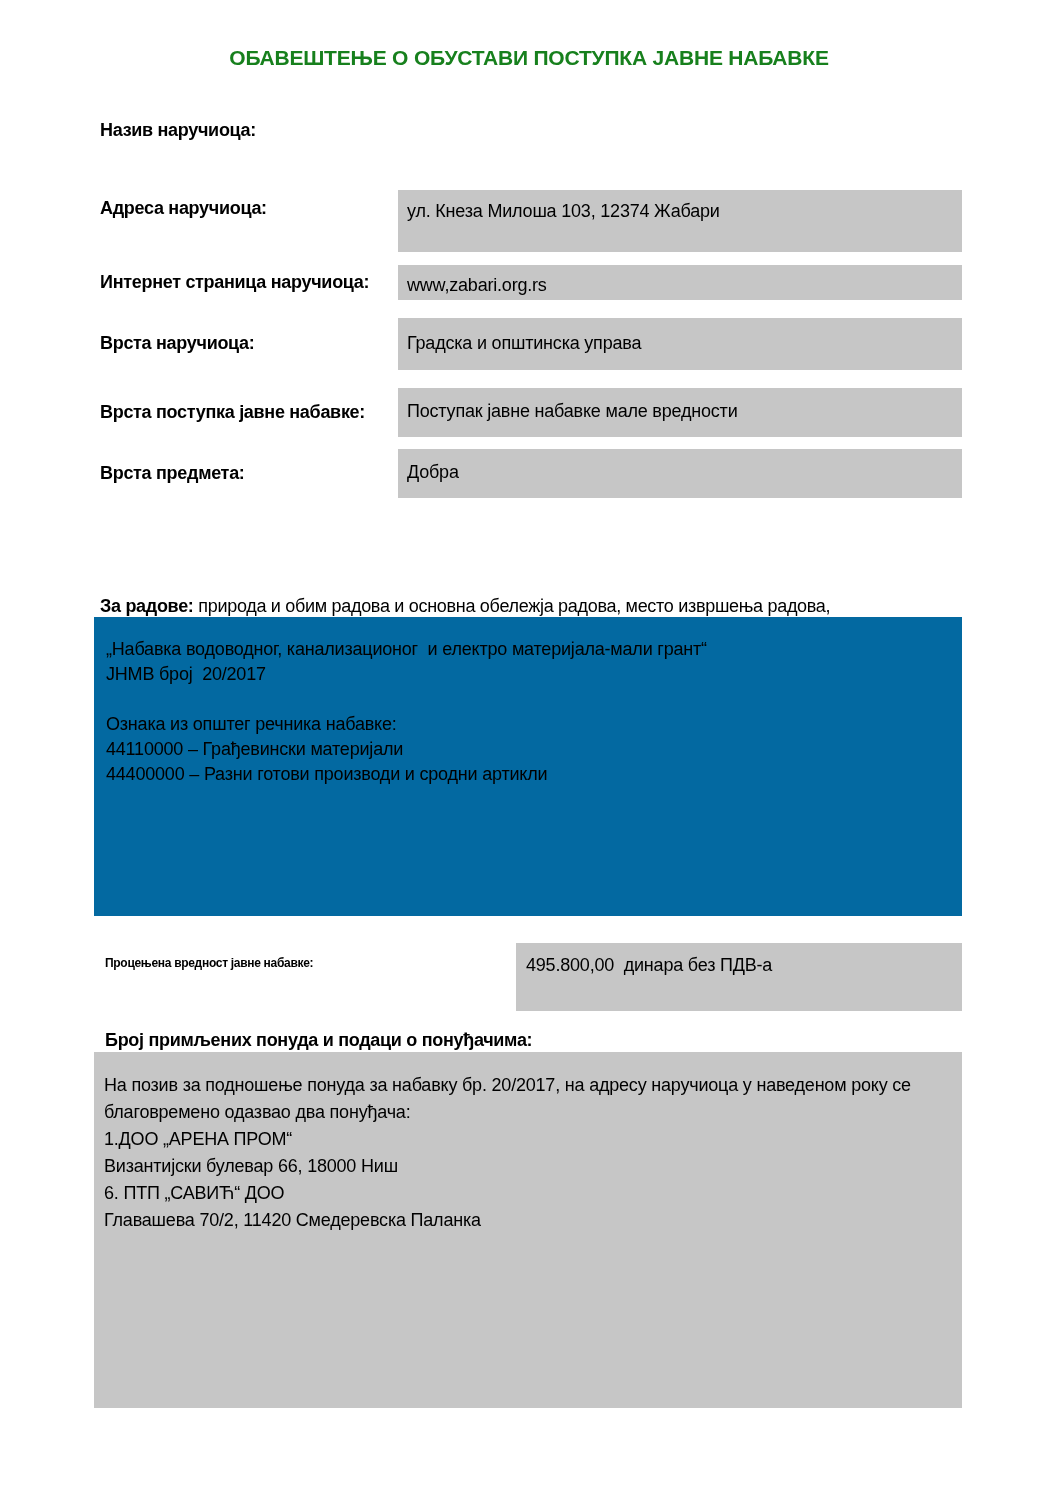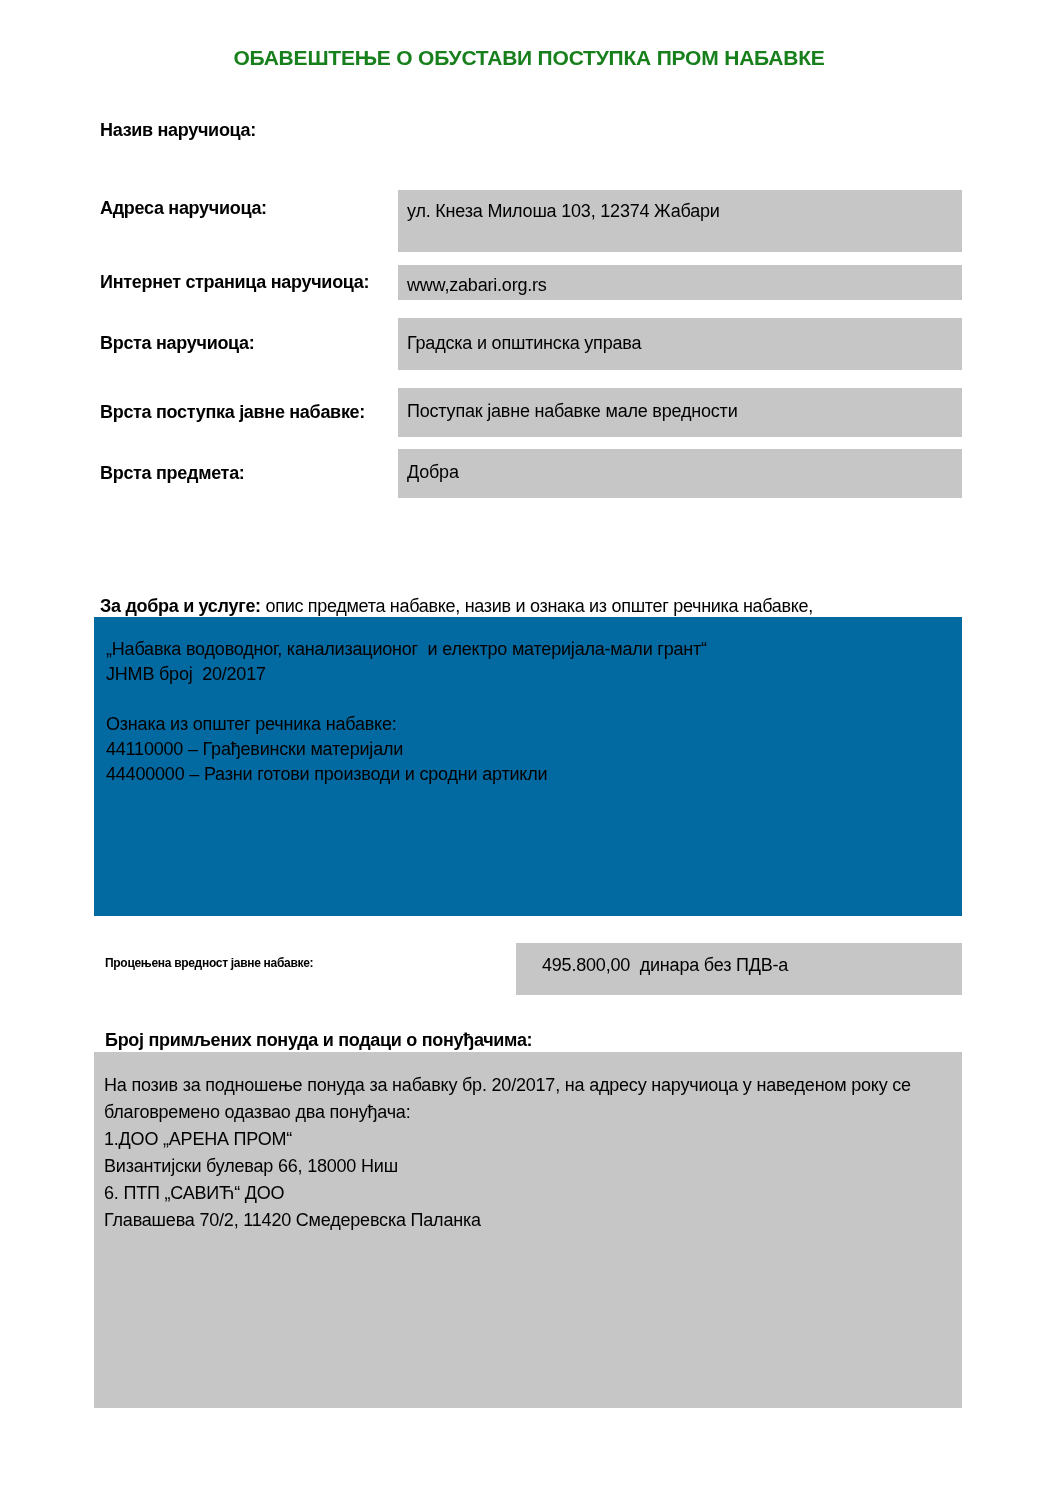--- a/index.html
+++ b/index.html
@@ -88,23 +88,23 @@
     top: 956px;
     font-size: 12px;
     font-weight: 700;
     letter-spacing: -0.3px;
   }
   .est-box {
     position: absolute;
     left: 516px;
     top: 943px;
     width: 446px;
-    height: 52px;
+    height: 68px;
     background: #c6c6c6;
-    padding: 12px 10px 0 26px;
+    padding: 12px 10px 0 10px;
     font-size: 18px;
     letter-spacing: -0.2px;
     white-space: pre-wrap;
   }
 
   .offers-label {
     position: absolute;
     left: 105px;
     top: 1030px;
     font-size: 18px;
@@ -131,41 +131,40 @@
     max-width: 822px;
     line-height: 27px;
     white-space: pre-wrap;
   }
 </style>
 </head>
 <body>
 
 <div class="page">
 
-  <div class="doc-title">ОБАВЕШТЕЊЕ О ОБУСТАВИ ПОСТУПКА ПРОМ НАБАВКЕ</div>
+  <div class="doc-title">ОБАВЕШТЕЊЕ О ОБУСТАВИ ПОСТУПКА ЈАВНЕ НАБАВКЕ</div>
 
   <div class="field-label lbl-1">Назив наручиоца:</div>
 
   <div class="field-label lbl-2">Адреса наручиоца:</div>
   <div class="value-box box-2">ул. Кнеза Милоша 103, 12374 Жабари</div>
 
   <div class="field-label lbl-3">Интернет страница наручиоца:</div>
   <div class="value-box box-3">www,zabari.org.rs</div>
 
   <div class="field-label lbl-4">Врста наручиоца:</div>
   <div class="value-box box-4">Градска и општинска управа</div>
 
   <div class="field-label lbl-5">Врста поступка јавне набавке:</div>
   <div class="value-box box-5">Поступак јавне набавке мале вредности</div>
 
   <div class="field-label lbl-6">Врста предмета:</div>
   <div class="value-box box-6">Добра</div>
 
   <div class="intro">
-    <div><b>За добра и услуге:</b><span> опис предмета набавке, назив и ознака из општег речника набавке,</span></div>
     <div><b>За радове:</b><span> природа и обим радова и основна обележја радова, место извршења радова,</span></div>
     <div>ознака из класификације делатности, односно назив и ознака из општег речника набавке:</div>
   </div>
 
   <div class="subject-box">
     <div class="box-line">„Набавка водоводног, канализационог  и електро материјала-мали грант“</div>
     <div class="box-line">ЈНМВ број  20/2017</div>
     <div class="box-line"></div>
     <div class="box-line">Ознака из општег речника набавке:</div>
     <div class="box-line">44110000 – Грађевински материјали</div>

